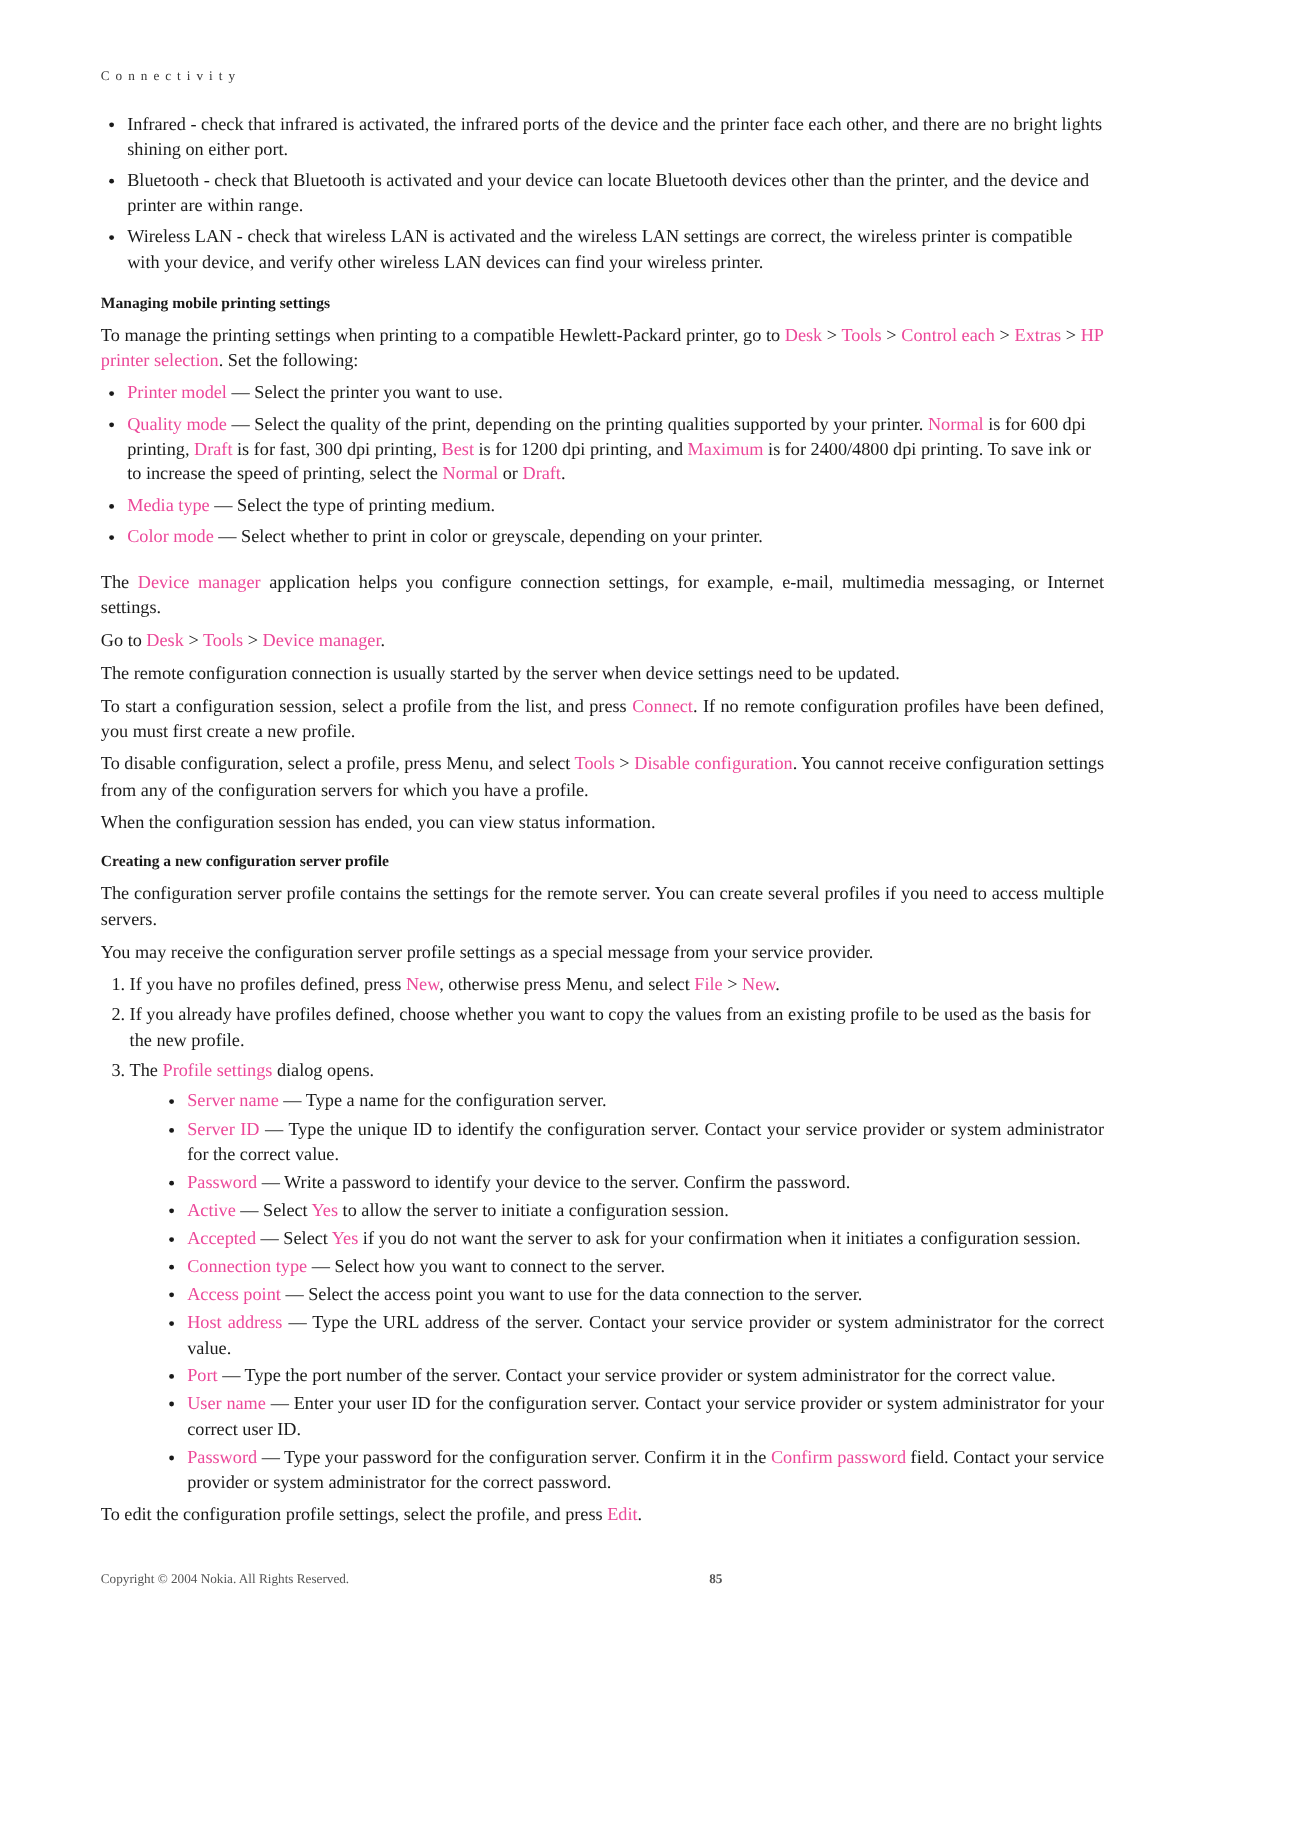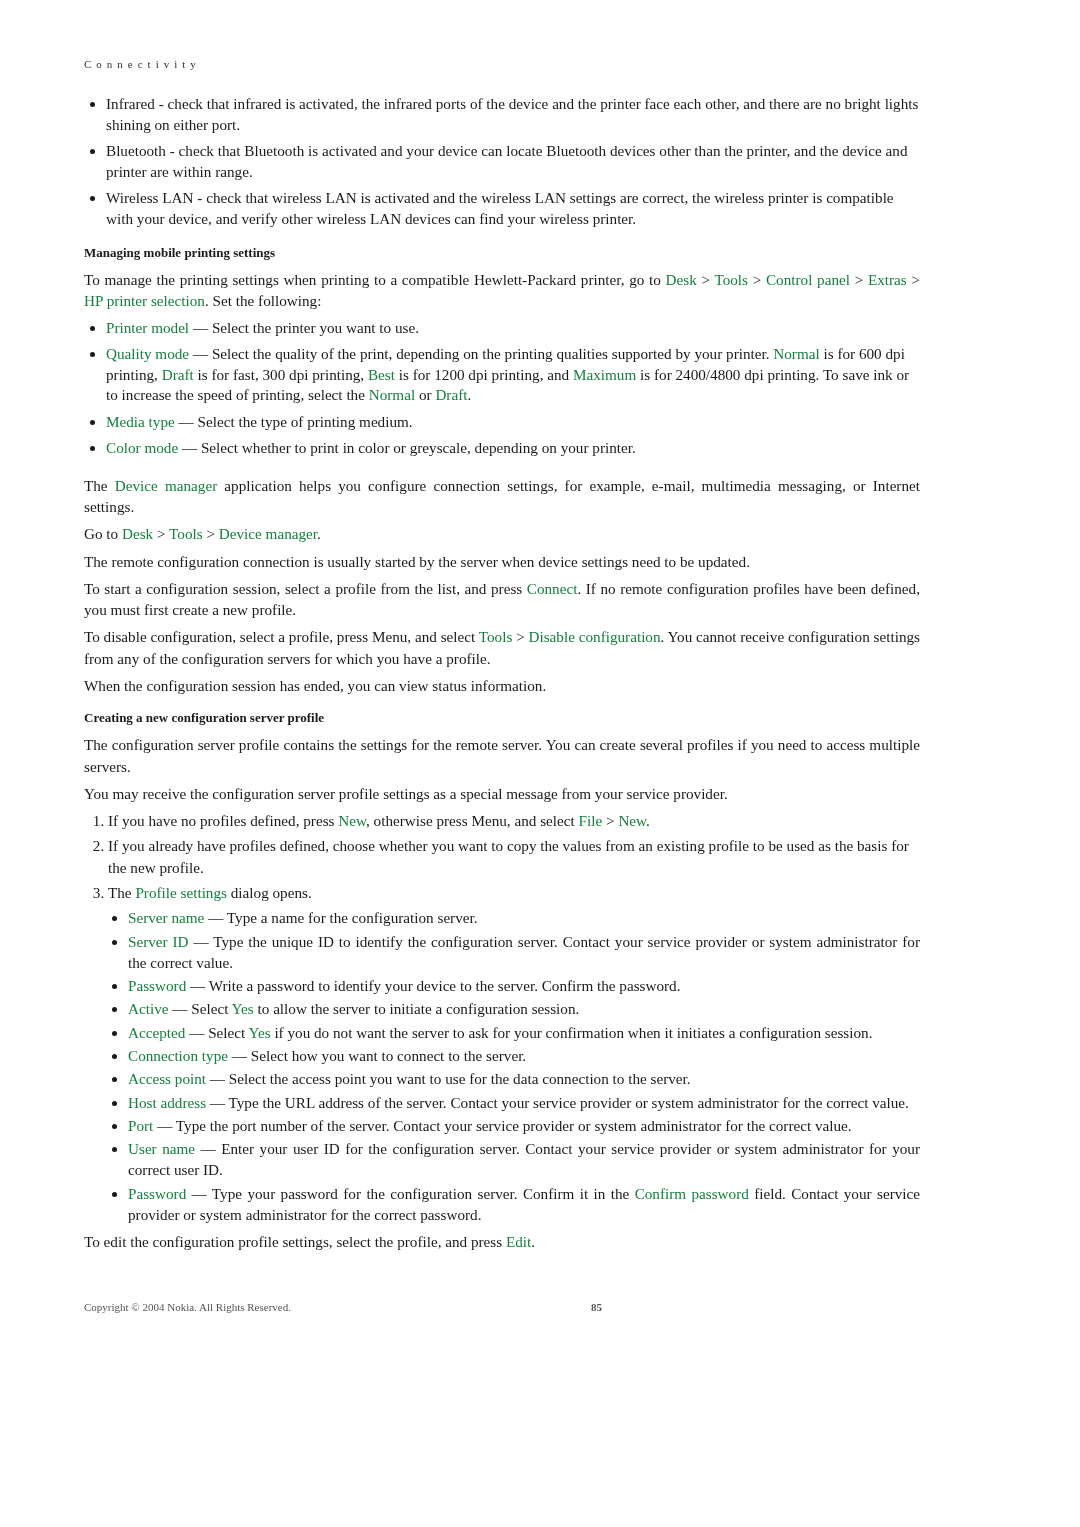--- a/index.html
+++ b/index.html
@@ -51,21 +51,21 @@
     margin-right: 10px;
     flex-shrink: 0;
   }
   .para {
     font-size: 15.2px;
     line-height: 1.4;
     margin: 6px 0;
     text-align: justify;
   }
   .kw {
-    color: #15803d;
+    color: #ec4899;
   }
   .ol-num {
     list-style: decimal;
     padding-left: 24px;
     margin: 4px 0;
   }
   .ol-num > li {
     font-size: 15.2px;
     line-height: 1.4;
     margin-bottom: 4px;
@@ -77,25 +77,26 @@
   .nested-bullets {
     list-style: disc;
     padding-left: 18px;
     margin: 2px 0 0 0;
   }
   .nested-bullets > li {
     font-size: 15.2px;
     line-height: 1.4;
     margin-bottom: 2px;
     text-align: justify;
+    margin-left: 28px;
   }
   .footer {
     font-size: 11px;
     color: #555;
-    margin-top: 49px;
+    margin-top: 36px;
     display: flex;
   }
   .footer-num {
     font-weight: bold;
     margin-left: 300px;
   }
 </style>
 </head>
 <body>
 
@@ -108,21 +109,21 @@
     <li>Bluetooth - check that Bluetooth is activated and your device can locate Bluetooth devices other than the printer, and the device and printer are within range.</li>
     <li>Wireless LAN - check that wireless LAN is activated and the wireless LAN settings are correct, the wireless printer is compatible with your device, and verify other wireless LAN devices can find your wireless printer.</li>
   </ul>
 
   <div class="heading-bold">Managing mobile printing settings</div>
 
   <p class="para">
     <span>To manage the printing settings when printing to a compatible Hewlett-Packard printer, go to </span>
     <span class="kw">Desk</span><span> &gt; </span>
     <span class="kw">Tools</span><span> &gt; </span>
-    <span class="kw">Control panel</span><span> &gt; </span>
+    <span class="kw">Control each</span><span> &gt; </span>
     <span class="kw">Extras</span><span> &gt; </span>
     <span class="kw">HP printer selection</span><span>. Set the following:</span>
   </p>
 
   <ul class="bullet-list">
     <li>
       <span class="kw">Printer model</span><span> — Select the printer you want to use.</span>
     </li>
     <li>
       <span class="kw">Quality mode</span><span> — Select the quality of the print, depending on the printing qualities supported by your printer. </span>

